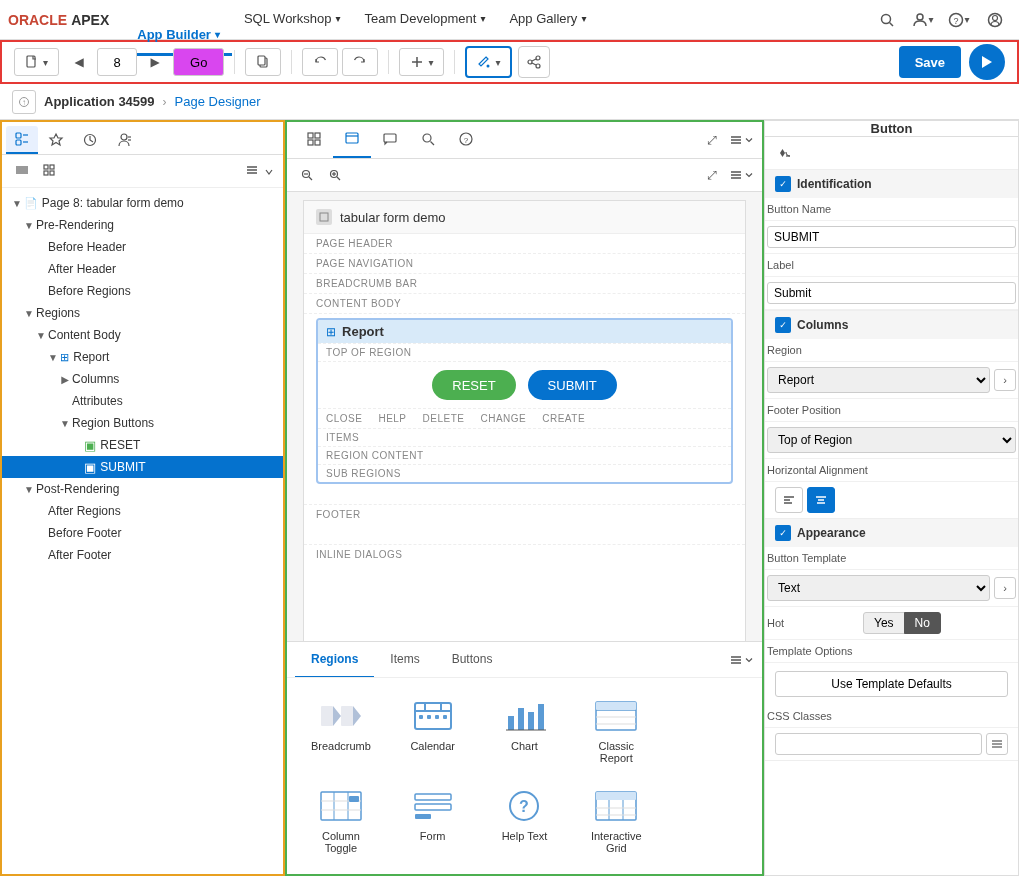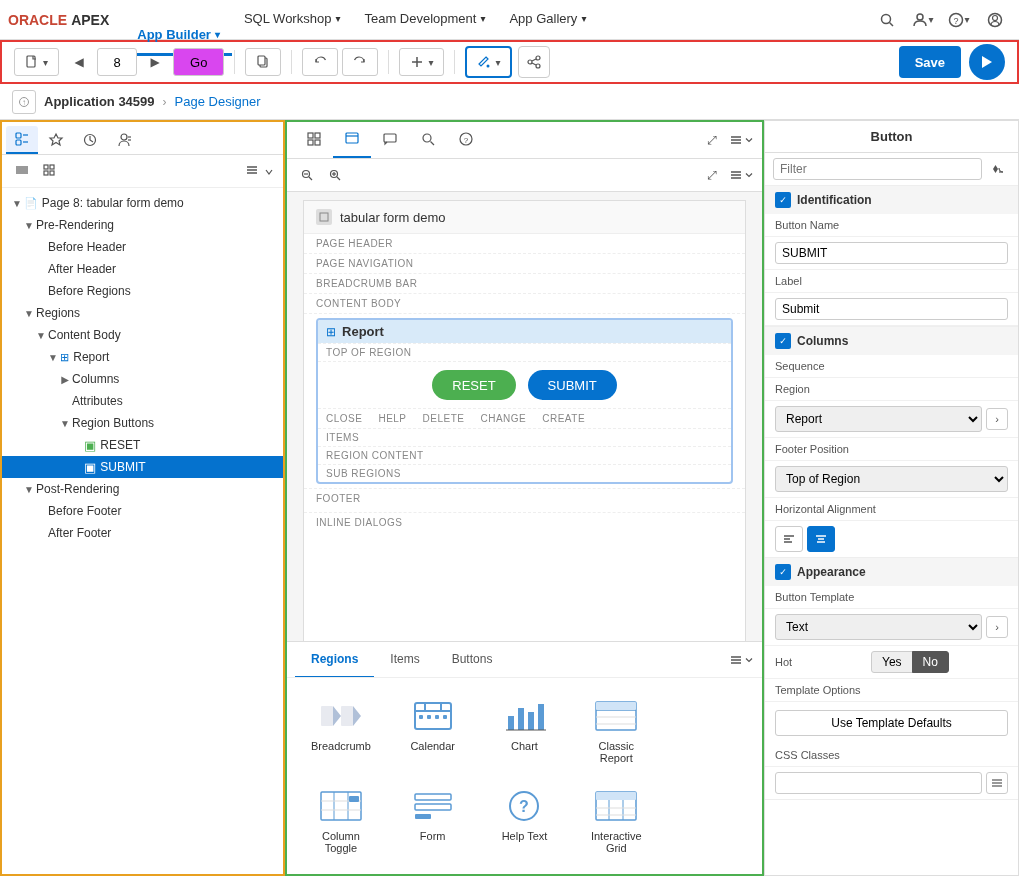--- a/index.html
+++ b/index.html
@@ -95,45 +95,45 @@
 
     .region-block { margin: 4px 12px; border: 2px solid #a0c4f0; border-radius: 4px; background: #fff; }
     .region-header { display: flex; align-items: center; background: #d8eaf9; padding: 4px 8px; gap: 6px; border-radius: 2px 2px 0 0; }
     .region-header-icon { font-size: 12px; }
     .region-header-title { font-size: 13px; font-weight: 600; color: #333; }
     .region-section { padding: 2px 8px; font-size: 10px; color: #888; letter-spacing: 0.5px; text-transform: uppercase; border-top: 1px dashed #eee; height: 18px; display: flex; align-items: center; }
     .region-buttons-area { display: flex; align-items: center; justify-content: center; gap: 12px; padding: 8px; border-top: 1px dashed #eee; }
     .btn-reset { height: 30px; padding: 0 20px; background: #4CAF50; color: #fff; border: none; border-radius: 15px; cursor: pointer; font-size: 13px; }
     .btn-submit { height: 30px; padding: 0 20px; background: #0572CE; color: #fff; border: none; border-radius: 15px; cursor: pointer; font-size: 13px; }
 
-    .canvas-footer { padding: 4px 12px; font-size: 10px; color: #888; letter-spacing: 0.5px; text-transform: uppercase; border-top: 1px dashed #eee; margin-top: 4px; }
+    .canvas-footer { padding: 4px 12px; font-size: 10px; color: #888; letter-spacing: 0.5px; text-transform: uppercase; border-top: 1px dashed #eee; margin-top: 20px; }
 
     .bottom-tabs-bar { display: flex; align-items: center; background: #fff; border-top: 1px solid #ddd; padding: 0 8px; height: 36px; }
     .bottom-tab { height: 36px; padding: 0 16px; display: flex; align-items: center; cursor: pointer; font-size: 12px; color: #555; border-bottom: 2px solid transparent; }
     .bottom-tab.active { border-bottom: 2px solid #0572CE; color: #0572CE; font-weight: 600; }
     .bottom-menu { margin-left: auto; display: flex; align-items: center; gap: 4px; }
 
     .bottom-gallery { background: #fff; display: grid; grid-template-columns: repeat(5, 1fr); gap: 8px; padding: 12px; border-top: 1px solid #eee; }
     .gallery-item { display: flex; flex-direction: column; align-items: center; gap: 6px; padding: 8px; cursor: pointer; border-radius: 4px; }
     .gallery-label { font-size: 11px; color: #333; text-align: center; }
 
     
     .right-panel {
       width: 255px; border: 1px solid #ddd; background: #fff; display: flex; flex-direction: column; flex-shrink: 0; overflow-y: auto;
     }
-    .right-panel-header { display: flex; align-items: center; justify-content: center; padding: 8px; border-bottom: 1px solid #ddd; font-size: 13px; font-weight: 600; color: #333; }
+    .right-panel-header { display: flex; align-items: center; justify-content: center; border-bottom: 1px solid #ddd; font-size: 13px; font-weight: 600; color: #333; }
     .right-filter { display: flex; align-items: center; padding: 4px 8px; border-bottom: 1px solid #eee; gap: 4px; }
     .right-filter-input { flex: 1; border: 1px solid #ccc; border-radius: 3px; padding: 3px 6px; font-size: 12px; }
     .right-filter-btn { width: 24px; height: 24px; display: flex; align-items: center; justify-content: center; cursor: pointer; }
 
     .prop-section { border-bottom: 1px solid #eee; }
     .prop-section-header { display: flex; align-items: center; padding: 6px 10px; background: #f5f5f5; cursor: pointer; gap: 6px; }
     .prop-section-icon { width: 16px; height: 16px; background: #0572CE; border-radius: 2px; display: flex; align-items: center; justify-content: center; color: #fff; font-size: 9px; }
     .prop-section-title { font-size: 12px; font-weight: 600; color: #333; }
-    .prop-row { display: flex; align-items: center; padding: 5px 10px; border-bottom: 1px solid #f0f0f0; gap: 6px; }
+    .prop-row { display: flex; align-items: center; padding: 5px 2px; border-bottom: 1px solid #f0f0f0; gap: 6px; }
     .prop-label { font-size: 11px; color: #555; min-width: 90px; flex-shrink: 0; }
     .prop-input { width: 100%; border: 1px solid #ccc; border-radius: 3px; padding: 3px 6px; font-size: 12px; }
     .prop-select-row { display: flex; align-items: center; gap: 4px; flex: 1; }
     .prop-select { flex: 1; border: 1px solid #ccc; border-radius: 3px; padding: 3px 6px; font-size: 12px; height: 26px; }
     .prop-arrow { width: 22px; height: 22px; border: 1px solid #ccc; border-radius: 3px; display: flex; align-items: center; justify-content: center; cursor: pointer; color: #555; font-size: 11px; flex-shrink: 0; }
 
     .align-btns { display: flex; gap: 4px; }
     .align-btn { width: 28px; height: 26px; border: 1px solid #ccc; border-radius: 3px; display: flex; align-items: center; justify-content: center; cursor: pointer; background: #fff; }
     .align-btn.active { background: #0572CE; color: #fff; border-color: #0572CE; }
 
@@ -427,20 +427,25 @@
       <div class="tree-item selected">
         <span class="indent" style="width:60px"></span>
         <span class="toggle" style="color:#fff;"> </span>
         <span class="item-icon" style="color:#fff;font-size:13px;">▣</span>
         <span class="item-label">SUBMIT</span>
       </div>
       <div class="tree-item">
         <span class="indent" style="width:12px"></span>
         <span class="toggle">▼</span>
         <span class="item-label">Post-Rendering</span>
+      </div>
+      <div class="tree-item">
+        <span class="indent" style="width:24px"></span>
+        <span class="toggle"> </span>
+        <span class="item-label">After Regions</span>
       </div>
       <div class="tree-item">
         <span class="indent" style="width:24px"></span>
         <span class="toggle"> </span>
         <span class="item-label">Before Footer</span>
       </div>
       <div class="tree-item">
         <span class="indent" style="width:24px"></span>
         <span class="toggle"> </span>
         <span class="item-label">After Footer</span>
@@ -706,21 +711,20 @@
       </div>
       <div class="gallery-item"></div>
     </div>
   </div>
 
   <div class="right-panel">
     <div class="right-panel-header">
       <span>Button</span>
     </div>
     <div class="right-filter">
-      <input class="right-filter-input" type="text" placeholder="Filter" style="">
       <div class="right-filter-btn">
         <svg width="16" height="16" viewBox="0 0 16 16" fill="none">
             <path d="M3 8l2.5 4L8 8l-2.5-4z" fill="#555"></path>
             <path d="M9 7c0 2.2 1.8 4 4 4" stroke="#555" stroke-width="1.2"></path>
             <line x1="9" y1="11" x2="13" y2="11" stroke="#555" stroke-width="1.2"></line>
           </svg>
       </div>
     </div>
 
     <div class="prop-section">
@@ -739,23 +743,20 @@
       </div>
       <div class="prop-row">
         <input class="prop-input" type="text" value="Submit" style="">
       </div>
     </div>
 
     <div class="prop-section">
       <div class="prop-section-header">
         <div class="prop-section-icon">✓</div>
         <span class="prop-section-title">Columns</span>
-      </div>
-      <div class="prop-row">
-        <span class="prop-label">Sequence</span>
       </div>
       <div class="prop-row">
         <span class="prop-label">Region</span>
       </div>
       <div class="prop-row">
         <div class="prop-select-row">
           <select class="prop-select">
             <option>Report</option>
           </select>
           <div class="prop-arrow">›</div>

